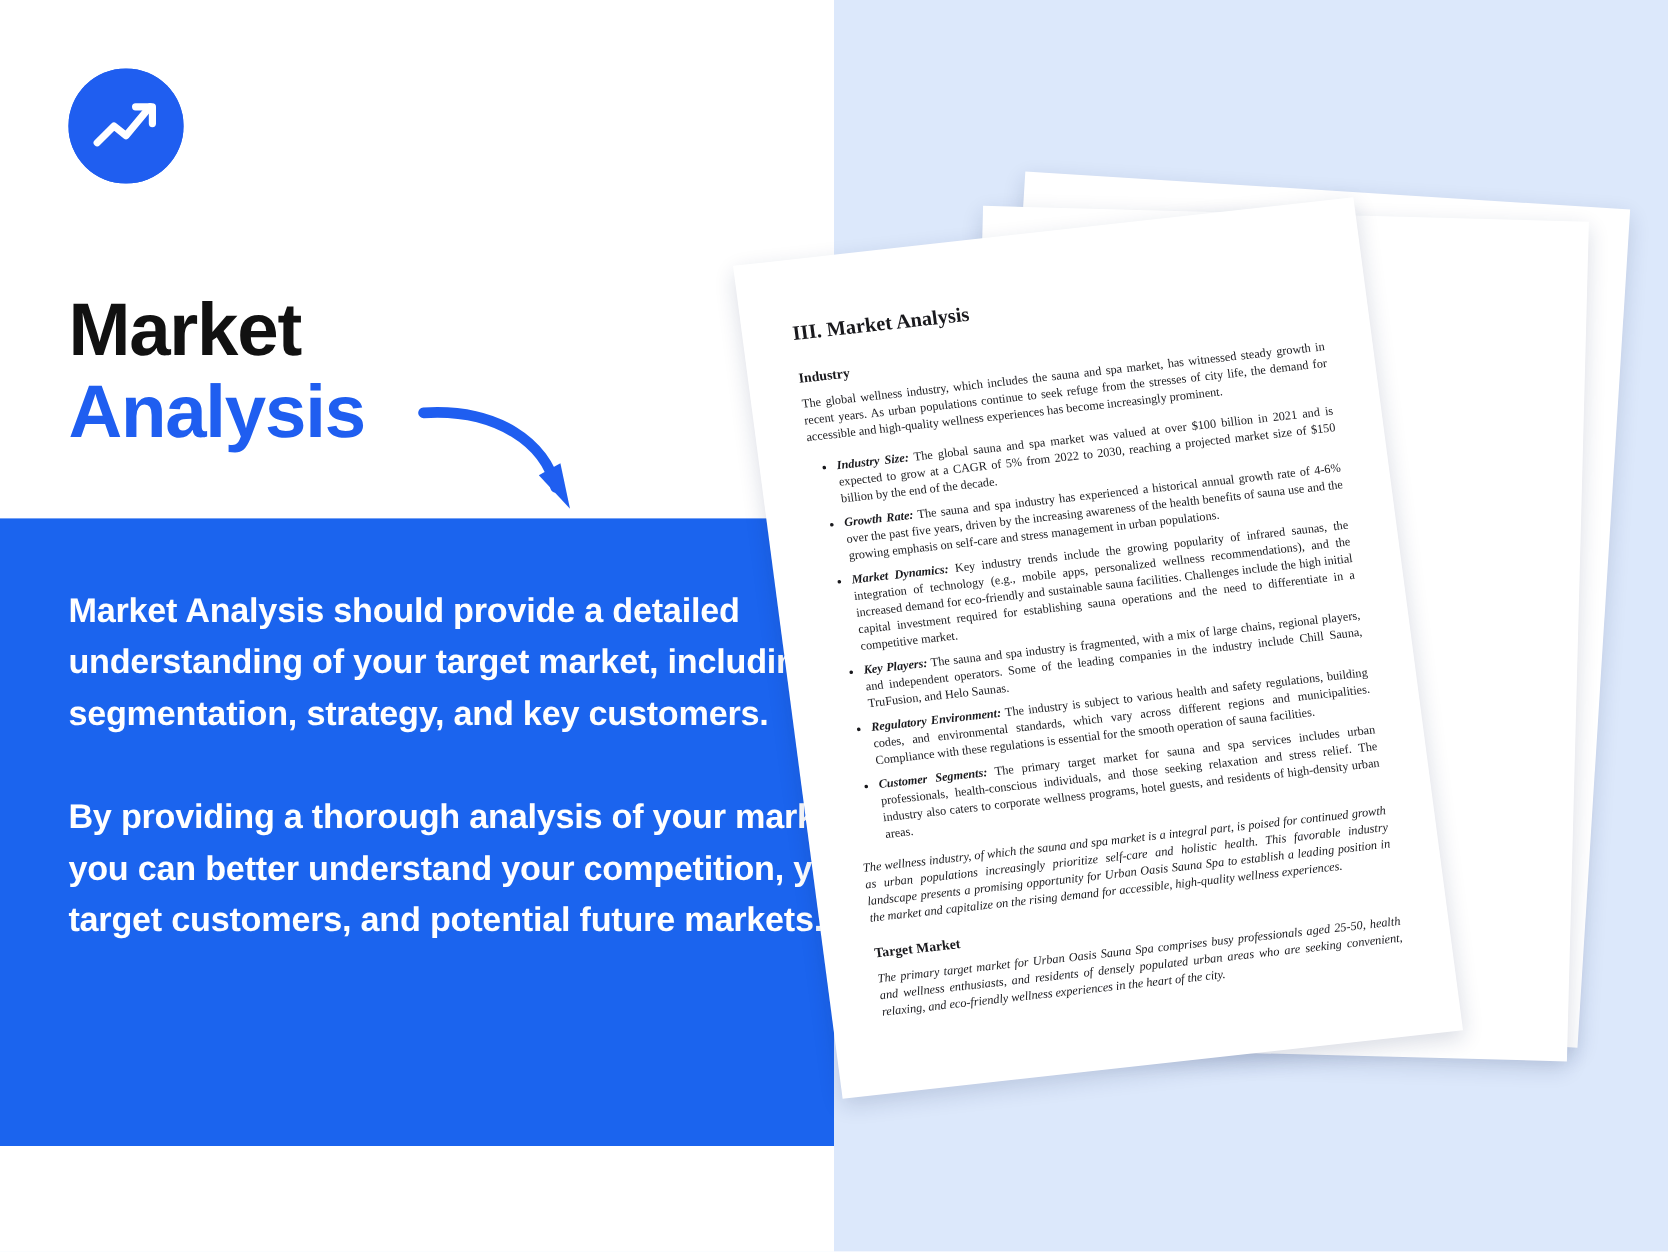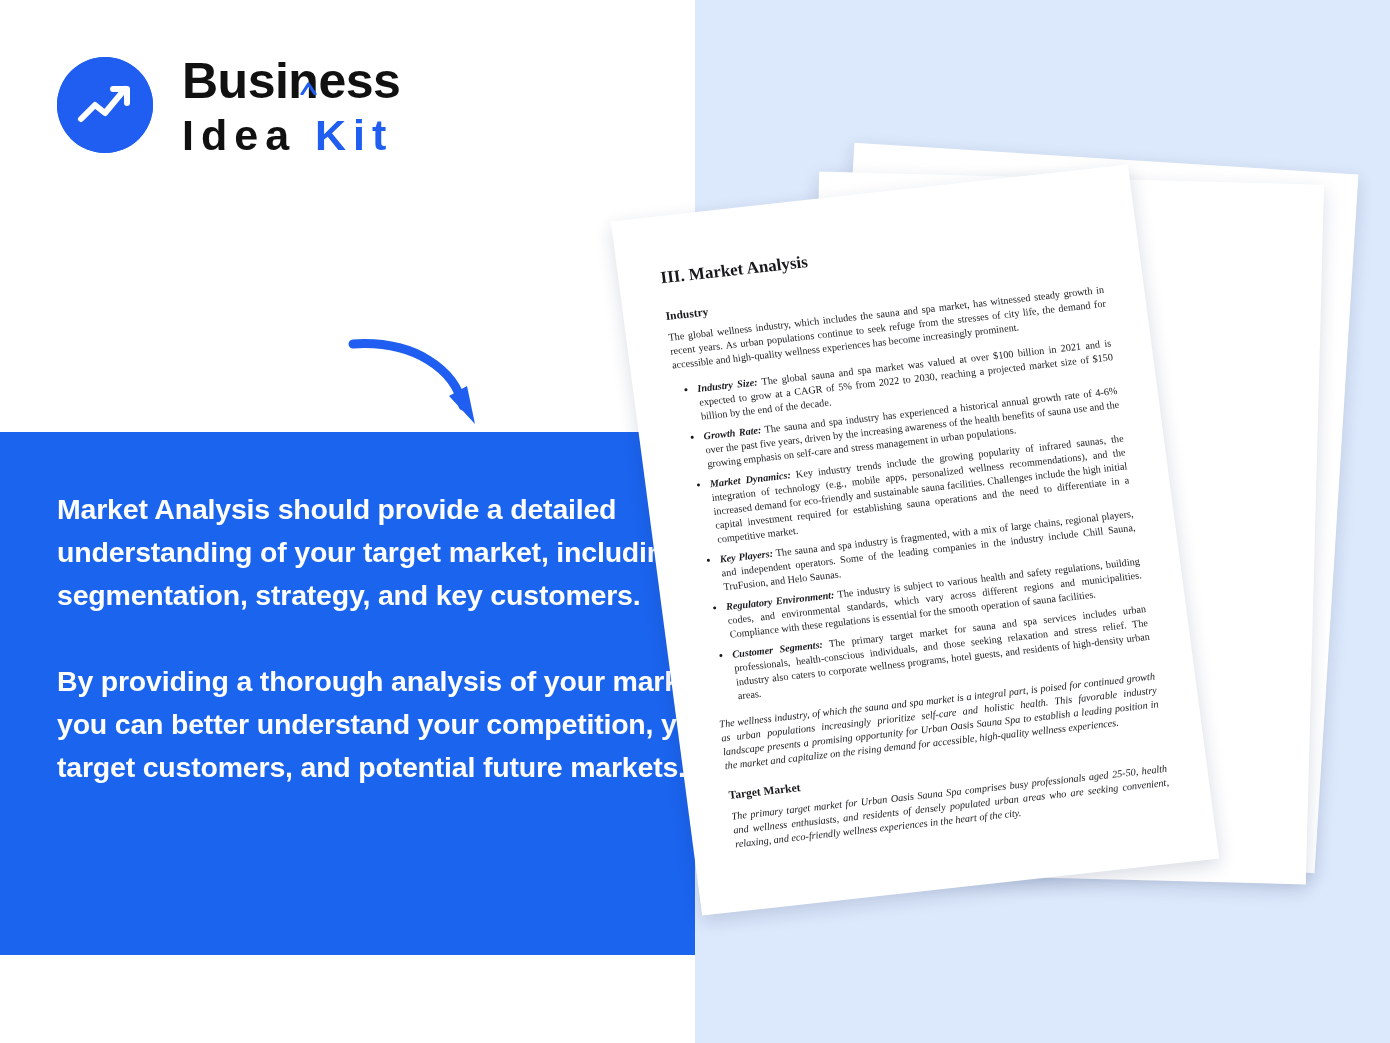--- a/index.html
+++ b/index.html
@@ -223,35 +223,26 @@
   <div class="blue-block"></div>
 
   <div class="logo-wrap">
     <div class="logo-mark">
       <svg width="96" height="96" viewBox="0 0 96 96">
         <circle cx="48" cy="48" r="48" fill="#1f5ef0"></circle>
         <polyline points="24,62 38,48 48,56 68,32" fill="none" stroke="#ffffff" stroke-width="6" stroke-linecap="round" stroke-linejoin="round"></polyline>
         <polyline points="56,32 70,32 70,46" fill="none" stroke="#ffffff" stroke-width="6" stroke-linecap="round" stroke-linejoin="round"></polyline>
       </svg>
     </div>
-    <div class="logo-text">
-      <div class="logo-line1">
-        <span>Business</span>
-        <span class="logo-caret">
-          <svg width="17" height="13" viewBox="0 0 17 13">
-            <polyline points="2,12 8.5,2 15,12" fill="none" stroke="#1f5ef0" stroke-width="3.2" stroke-linecap="round" stroke-linejoin="round"></polyline>
-          </svg>
-        </span>
-      </div>
-      <div class="logo-line2">
-        <span>Idea </span><span class="kit">Kit</span>
-      </div>
-    </div>
-  </div>
-
+  </div>
+
+  <div class="heading">
+    <div class="l1">Market</div>
+    <div class="l2">Analysis</div>
+  </div>
 
   <div class="arrow">
     <svg width="140" height="110" viewBox="0 0 140 110">
       <path d="M8 14 C 70 10, 110 40, 118 76" fill="none" stroke="#1f5ef0" stroke-width="9" stroke-linecap="round"></path>
       <polygon points="104,66 130,94 122,56" fill="#1f5ef0"></polygon>
     </svg>
   </div>
 
   <div class="copy">
     <p>Market Analysis should provide a detailed understanding of your target market, including segmentation, strategy, and key customers.</p>

